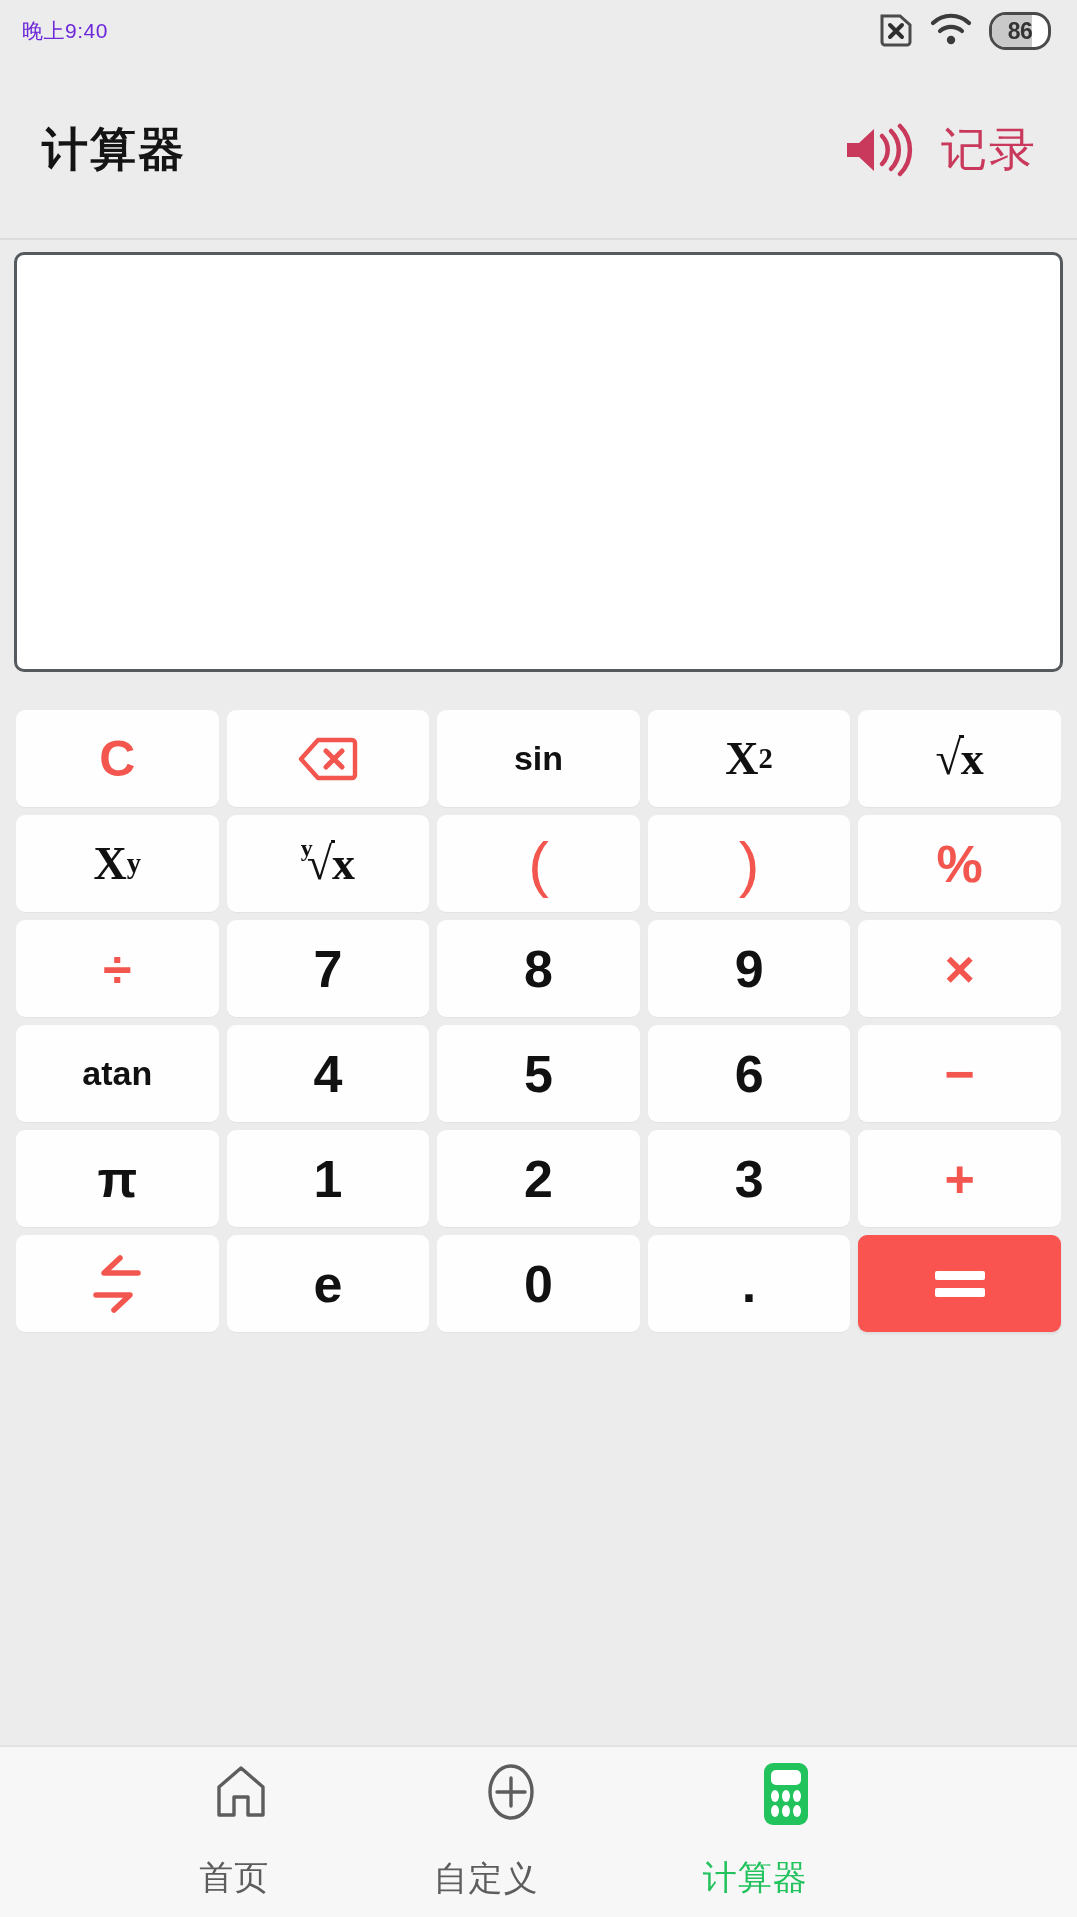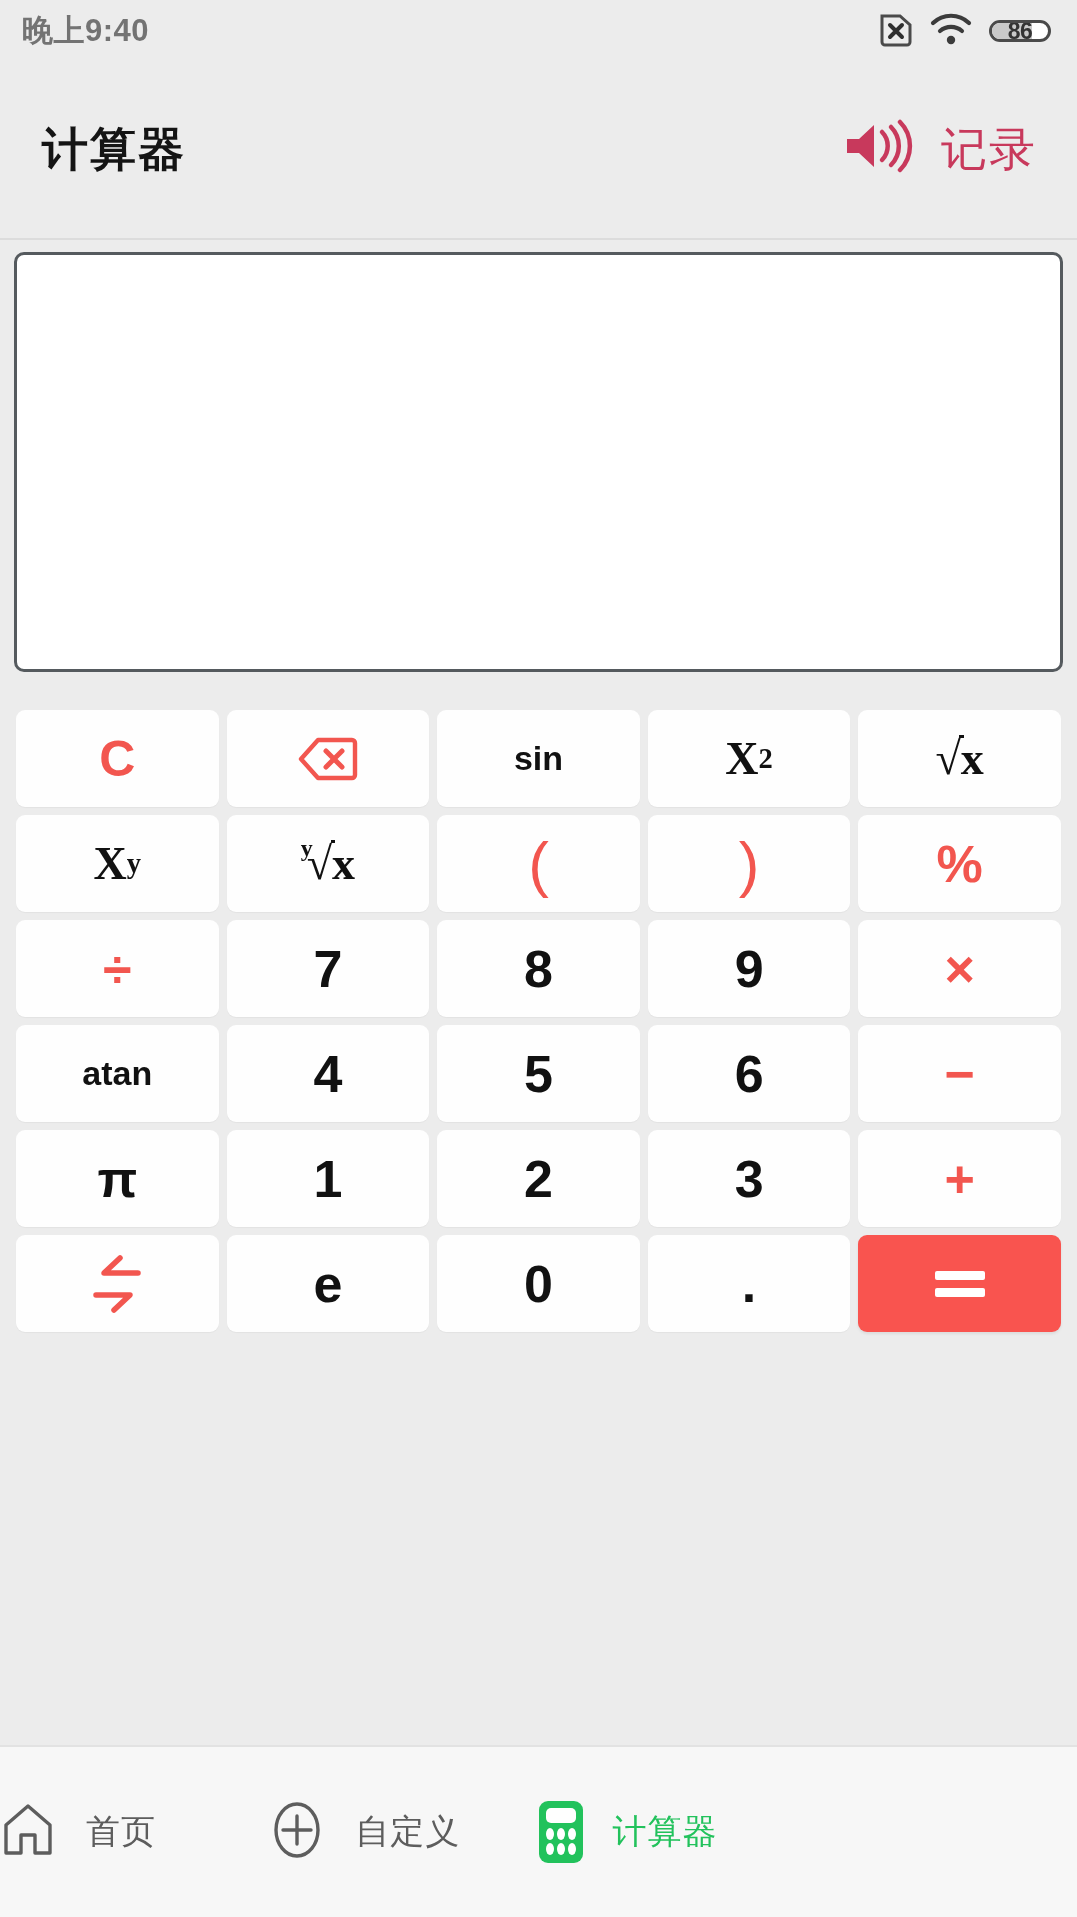--- a/index.html
+++ b/index.html
@@ -14,30 +14,30 @@
   
   .statusbar{
     height:62px;
     display:flex;
     align-items:center;
     justify-content:space-between;
     padding:0 26px 0 22px;
     background:#ececec;
   }
   .status-time{
-    font-size:31px;
-    font-weight:700;
-    color:#737373;
+    font-size:21px;
+    font-weight:400;
+    color:#6d28d9;
     letter-spacing:.5px;
   }
   .status-icons{ display:flex; align-items:center; gap:17px; }
   .sim-icon{ display:block; }
   .wifi-icon{ display:block; }
   .battery{
-    width:62px; height:22px;
+    width:62px; height:38px;
     border:3px solid #4a4a4a;
     border-radius:17px;
     position:relative;
     display:flex; align-items:center; justify-content:center;
     overflow:hidden;
     background:#ffffff;
   }
   .battery-fill{
     position:absolute; left:0; top:0; bottom:0;
     width:72%;
@@ -62,21 +62,21 @@
     border-bottom:2px solid #dcdcdc;
   }
   .app-title{
     font-size:46px;
     font-weight:700;
     color:#141414;
     letter-spacing:2px;
   }
   .appbar-right{
     display:flex;
-    align-items:flex-start;
+    align-items:flex-end;
     gap:28px;
   }
   .history-link{
     font-size:46px;
     letter-spacing:2px;
     color:#c8395c;
   }
 
   
   .display-wrap{
@@ -158,22 +158,22 @@
     left:0; right:0; bottom:0;
     height:172px;
     background:#f7f7f7;
     border-top:2px solid #e2e2e2;
     display:grid;
     grid-template-columns:repeat(4,1fr);
     align-items:center;
   }
   .nav-item{
     display:flex;
-    flex-direction:row;
-    align-items:center;
+    flex-direction:column;
+    align-items:flex-end;
     gap:30px;
   }
   .nav-label{
     font-size:34px;
     color:#5d5d5d;
     letter-spacing:1px;
   }
   .nav-item.active .nav-label{ color:#22c25c; }
   .calc-glyph{
     width:44px; height:62px;

